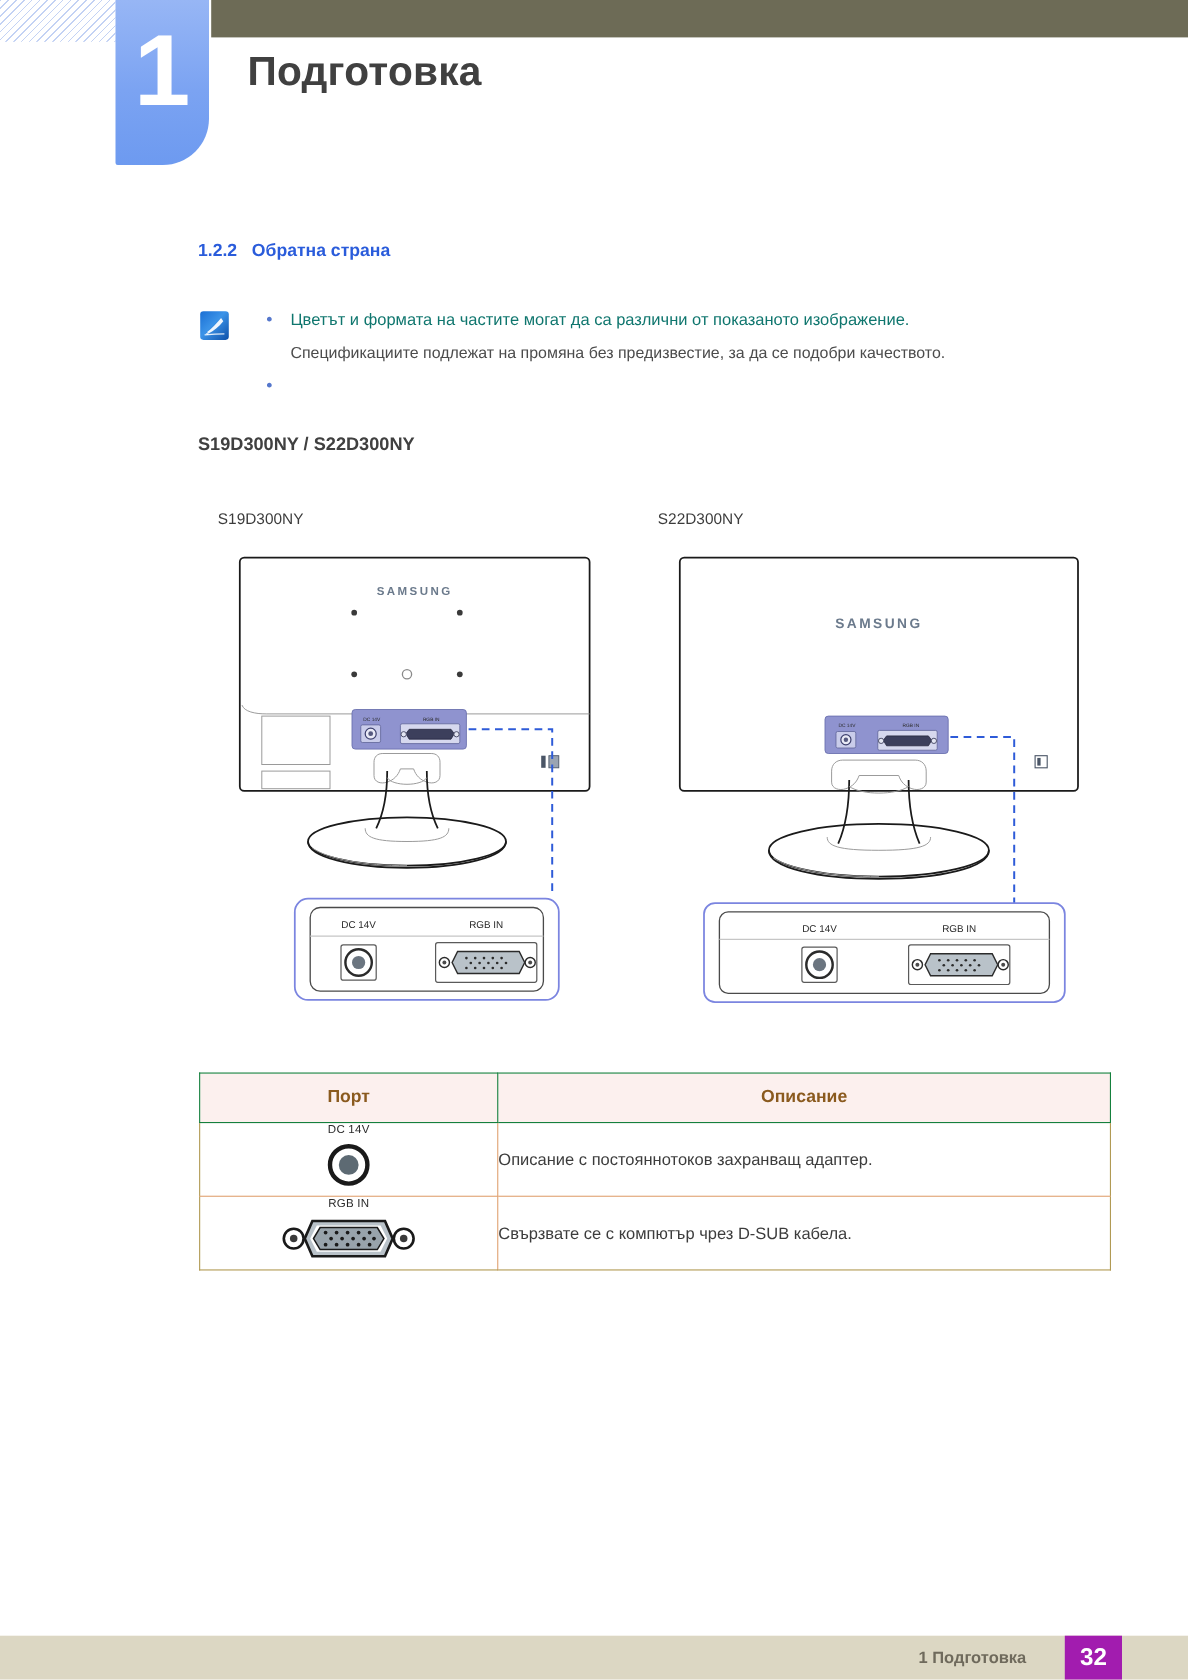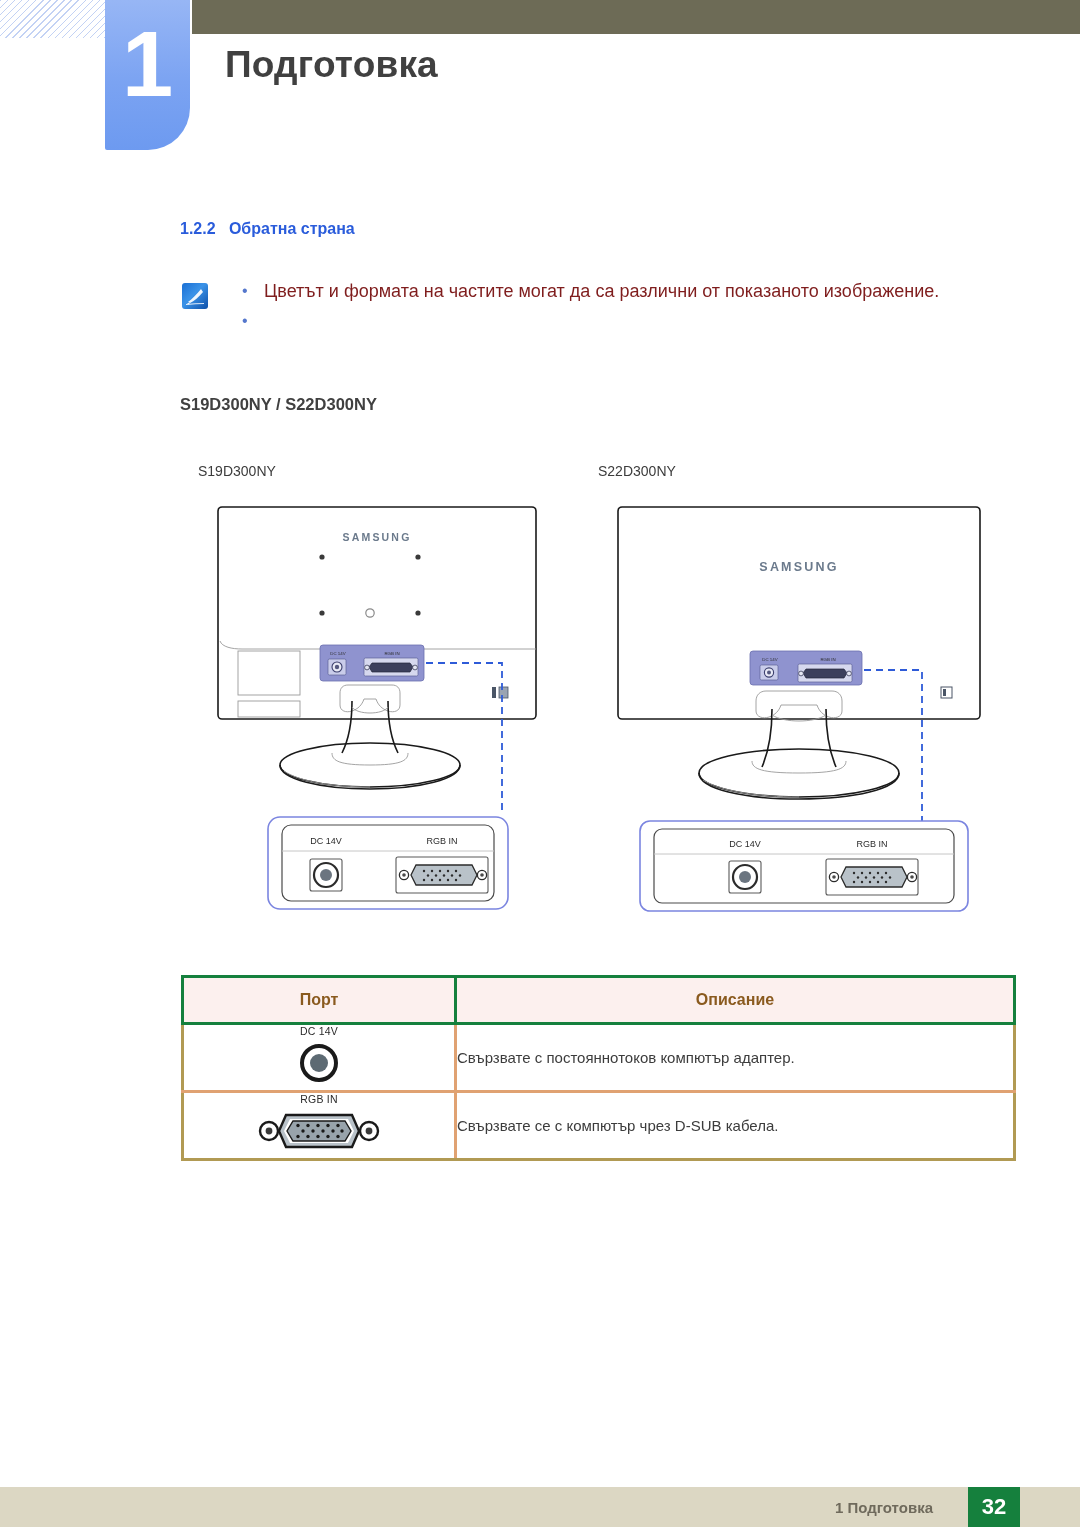--- a/index.html
+++ b/index.html
@@ -86,23 +86,23 @@
     color: #5577cc;
     font-size: 16px;
     line-height: 26px;
     width: 26px;
     flex: 0 0 26px;
     text-align: left;
     padding-left: 4px;
     box-sizing: border-box;
   }
   .note-text {
-    font-size: 18px;
+    font-size: 15px;
     line-height: 26px;
-    color: #7f1d1d;
+    color: #0f766e;
   }
   .note-sub {
     margin-left: 26px;
     font-size: 14.5px;
     line-height: 26px;
     color: #4c4c4c;
   }
 
   
   .model-heading {
@@ -131,21 +131,21 @@
 
   
   .port-table {
     position: absolute;
     left: 181px; top: 975px;
     width: 826px;
     border-collapse: collapse;
     table-layout: fixed;
   }
   .port-table th, .port-table td {
-    border: 3px solid #15803d;
+    border: 1px solid #15803d;
     padding: 0;
     vertical-align: middle;
   }
   .port-table thead th {
     background: #fcf0ee;
     color: #8a5a1e;
     font-size: 16px;
     font-weight: bold;
     height: 44px;
     text-align: center;
@@ -184,21 +184,21 @@
     position: absolute;
     right: 147px; bottom: 11px;
     font-size: 15px;
     color: #6f6a5c;
     font-weight: bold;
   }
   .page-badge {
     position: absolute;
     right: 60px; bottom: 0;
     width: 52px; height: 40px;
-    background: #15803d;
+    background: #a21caf;
     color: #ffffff;
     font-size: 22px;
     font-weight: bold;
     display: flex;
     align-items: center;
     justify-content: center;
   }
 </style>
 </head>
 <body>
@@ -217,20 +217,21 @@
     <path d="M6 19 C10 16 15 11 19 6 L21 9 C17 14 12 18 8 20 Z" fill="#ffffff" opacity="0.92"></path>
     <path d="M5 20 L8 20 L6.5 21.6 Z" fill="#ffffff" opacity="0.92"></path>
     <path d="M4 21.5 C9 21 14 20.5 22 20.5" stroke="#ffffff" stroke-width="1.1" fill="none" opacity="0.85"></path>
   </svg>
 </div>
 <div class="note-list">
   <div class="note-row">
     <span class="bullet">•</span>
     <span class="note-text">Цветът и формата на частите могат да са различни от показаното изображение.</span>
   </div>
+  <div class="note-sub">Спецификациите подлежат на промяна без предизвестие, за да се подобри качеството.</div>
   <div class="note-row" style="margin-top:4px;">
     <span class="bullet">•</span>
   </div>
 </div>
 
 <div class="model-heading">S19D300NY / S22D300NY</div>
 <div class="model-label" id="label-left">S19D300NY</div>
 <div class="model-label" id="label-right">S22D300NY</div>
 
 <div class="diagram-wrap">
@@ -406,21 +407,21 @@
   </thead>
   <tbody>
     <tr>
       <td class="cell-port">
         <span class="port-cap">DC 14V</span>
         <svg width="46" height="46" viewBox="0 0 46 46">
           <circle cx="23" cy="23" r="17" fill="#ffffff" stroke="#1a1a1a" stroke-width="4"></circle>
           <circle cx="23" cy="23" r="9" fill="#5d6a73"></circle>
         </svg>
       </td>
-      <td class="cell-desc">Свързвате с постояннотоков компютър адаптер.</td>
+      <td class="cell-desc">Описание с постояннотоков захранващ адаптер.</td>
     </tr>
     <tr>
       <td class="cell-port">
         <span class="port-cap">RGB IN</span>
         <svg width="126" height="46" viewBox="0 0 126 46">
           <path d="M30 7 L96 7 L103 23 L96 39 L30 39 L23 23 Z" fill="#b9c2c9" stroke="#1a1a1a" stroke-width="2.4"></path>
           <path d="M34 11 L92 11 L98 23 L92 35 L34 35 L28 23 Z" fill="#ffffff" stroke="none"></path>
           <path d="M37 13 L89 13 L95 23 L89 33 L37 33 L31 23 Z" fill="#98a3ab" stroke="#1a1a1a" stroke-width="1.4"></path>
           <g fill="#1a1a1a">
             <circle cx="42" cy="17.5" r="1.7"></circle>

